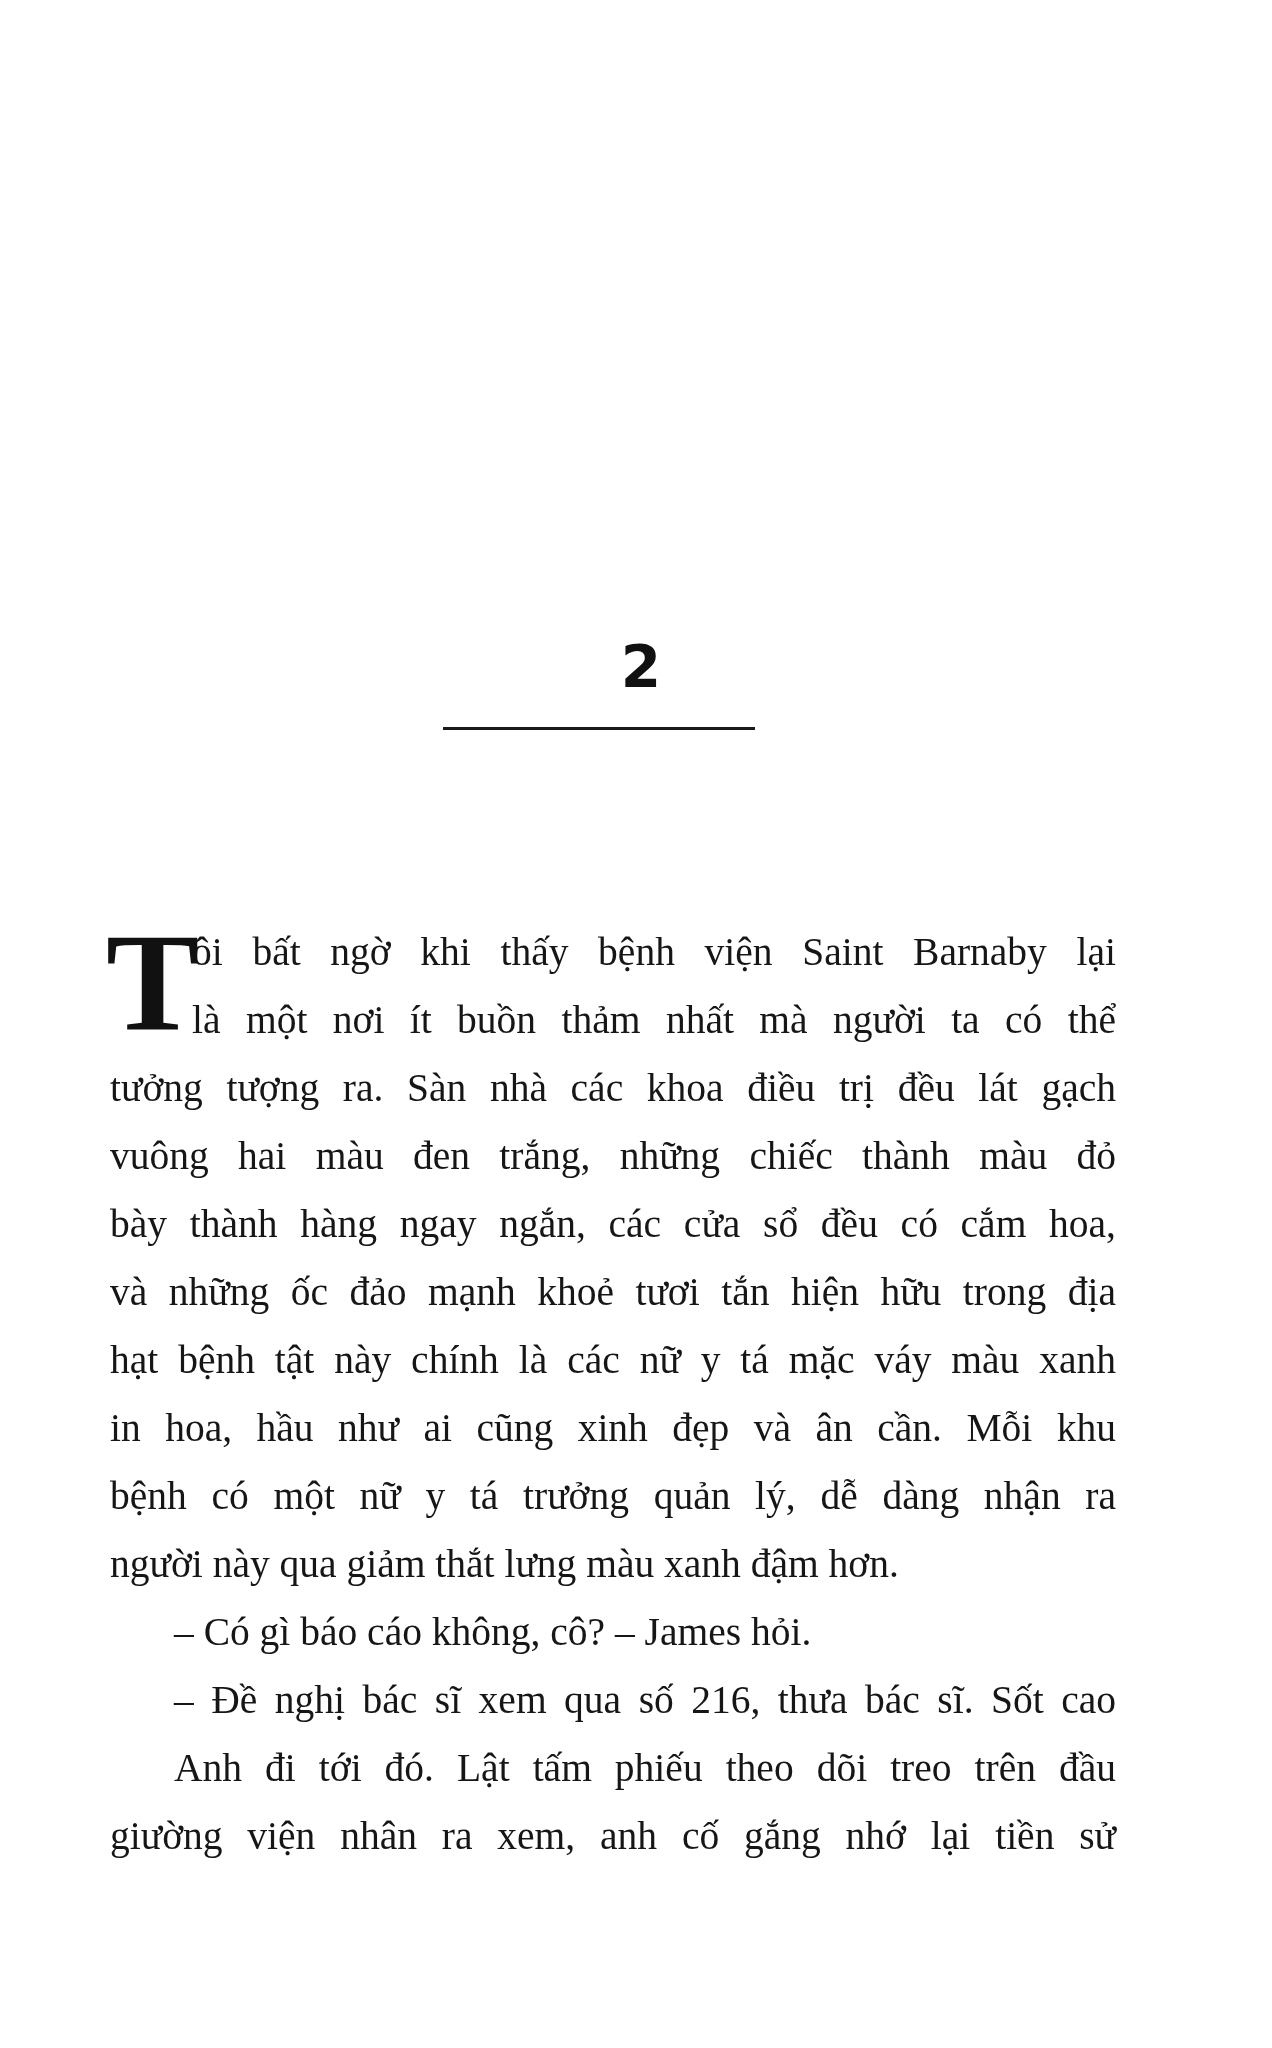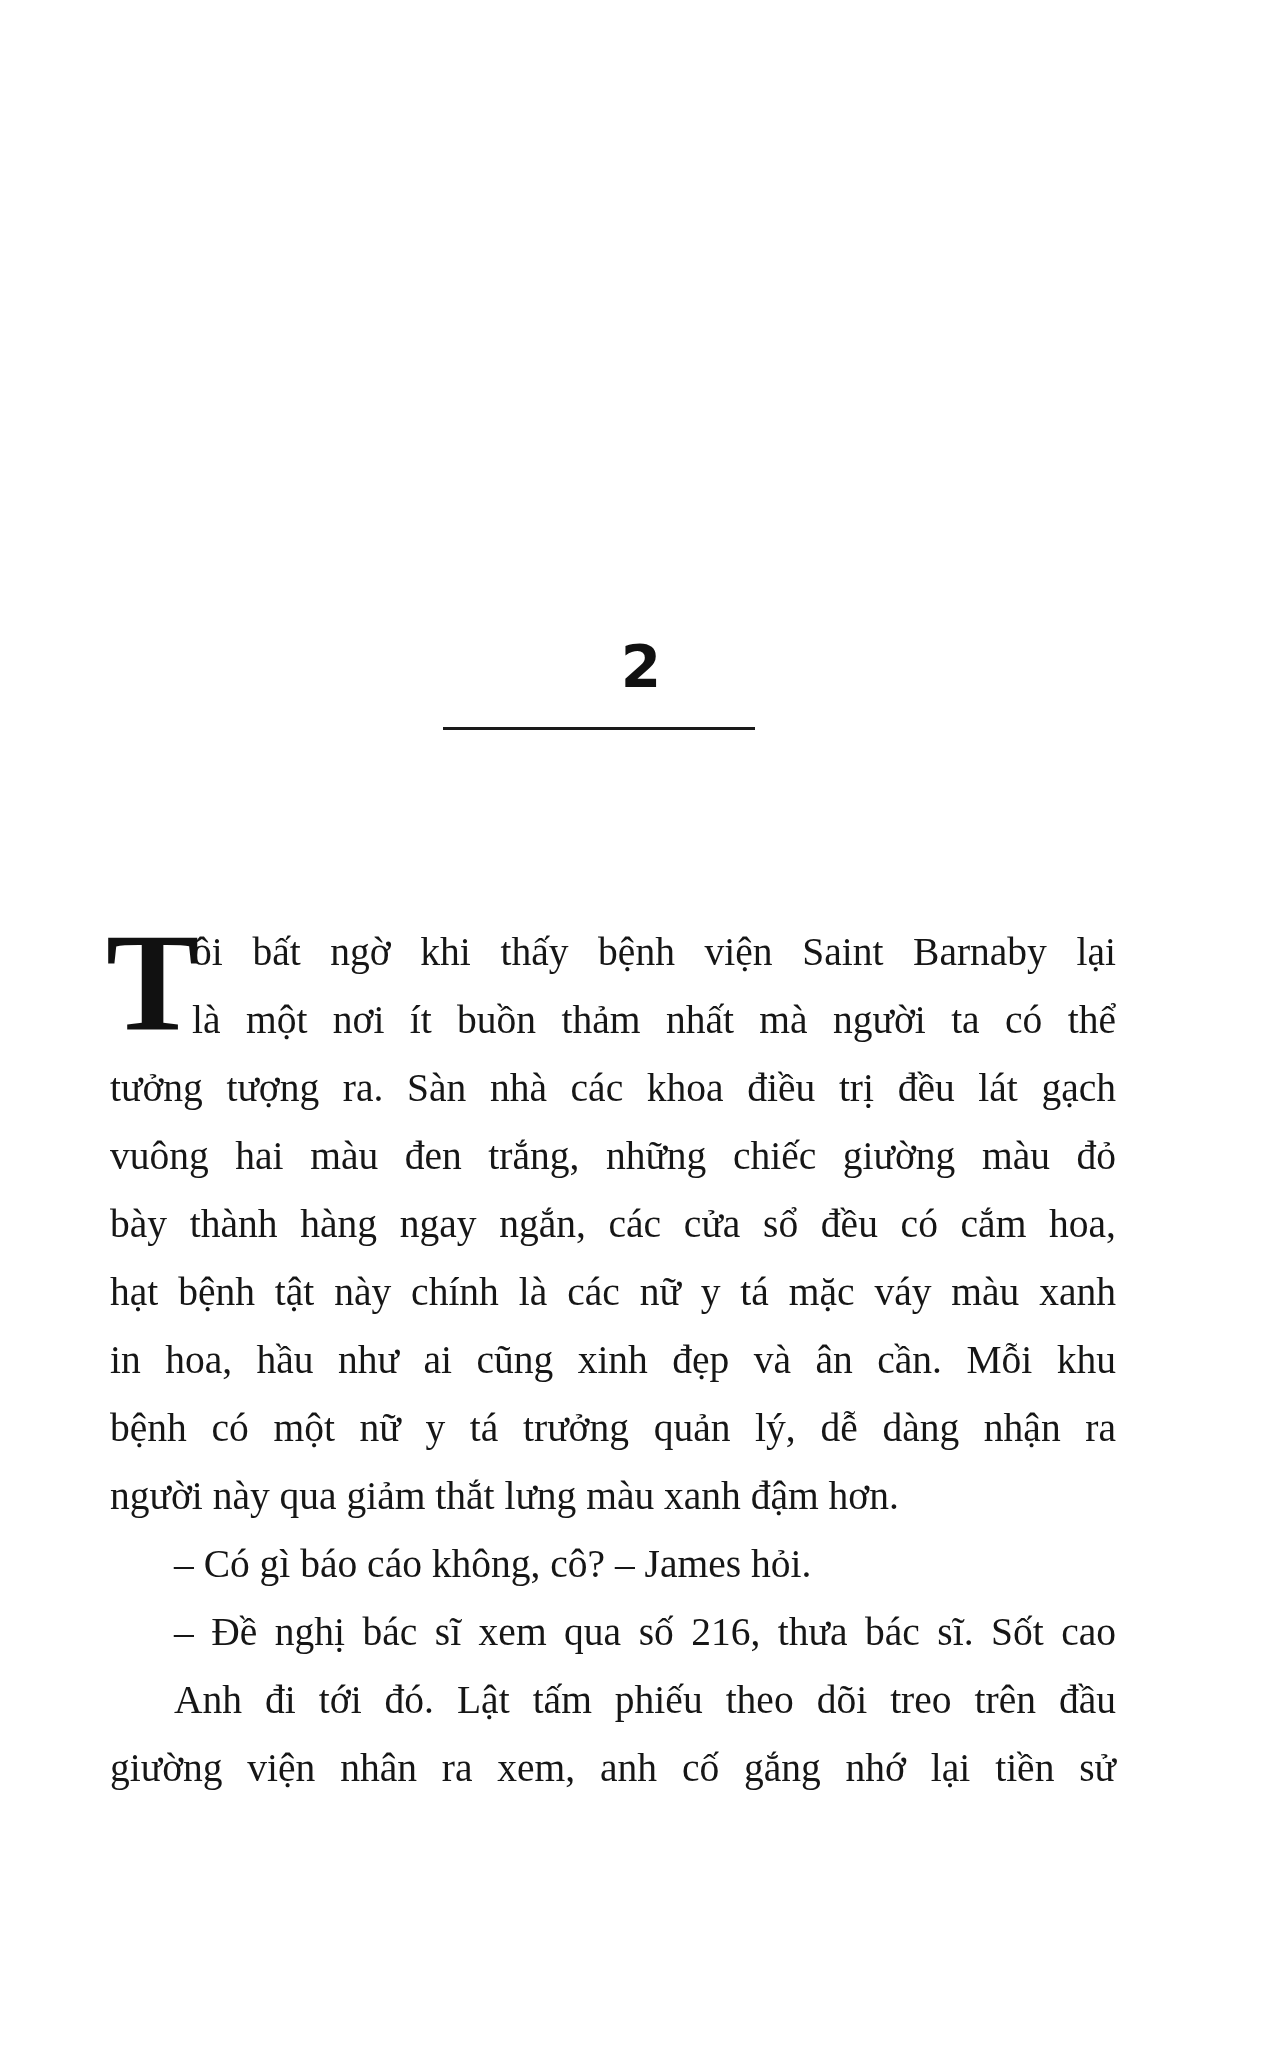--- a/index.html
+++ b/index.html
@@ -38,22 +38,23 @@
 
 <div class="chapter-num">2</div>
 <div class="chapter-rule"></div>
 
 <div class="body-text">
   <div class="para dropcap-wrap">
     <span class="dropcap">T</span>
     <span class="line dc-line">ôi bất ngờ khi thấy bệnh viện Saint Barnaby lại</span>
     <span class="line dc-line">là một nơi ít buồn thảm nhất mà người ta có thể</span>
     <span class="line">tưởng tượng ra. Sàn nhà các khoa điều trị đều lát gạch</span>
-    <span class="line">vuông hai màu đen trắng, những chiếc giường màu đỏ</span>
+    <span class="line">vuông hai màu đen trắng, những chiếc thành màu đỏ</span>
     <span class="line">bày thành hàng ngay ngắn, các cửa sổ đều có cắm hoa,</span>
+    <span class="line">và những ốc đảo mạnh khoẻ tươi tắn hiện hữu trong địa</span>
     <span class="line">hạt bệnh tật này chính là các nữ y tá mặc váy màu xanh</span>
     <span class="line">in hoa, hầu như ai cũng xinh đẹp và ân cần. Mỗi khu</span>
     <span class="line">bệnh có một nữ y tá trưởng quản lý, dễ dàng nhận ra</span>
     <span class="line last">người này qua giảm thắt lưng màu xanh đậm hơn.</span>
   </div>
   <div class="para">
     <span class="line last indent">– Có gì báo cáo không, cô? – James hỏi.</span>
   </div>
   <div class="para">
     <span class="line indent">– Đề nghị bác sĩ xem qua số 216, thưa bác sĩ. Sốt cao</span>

